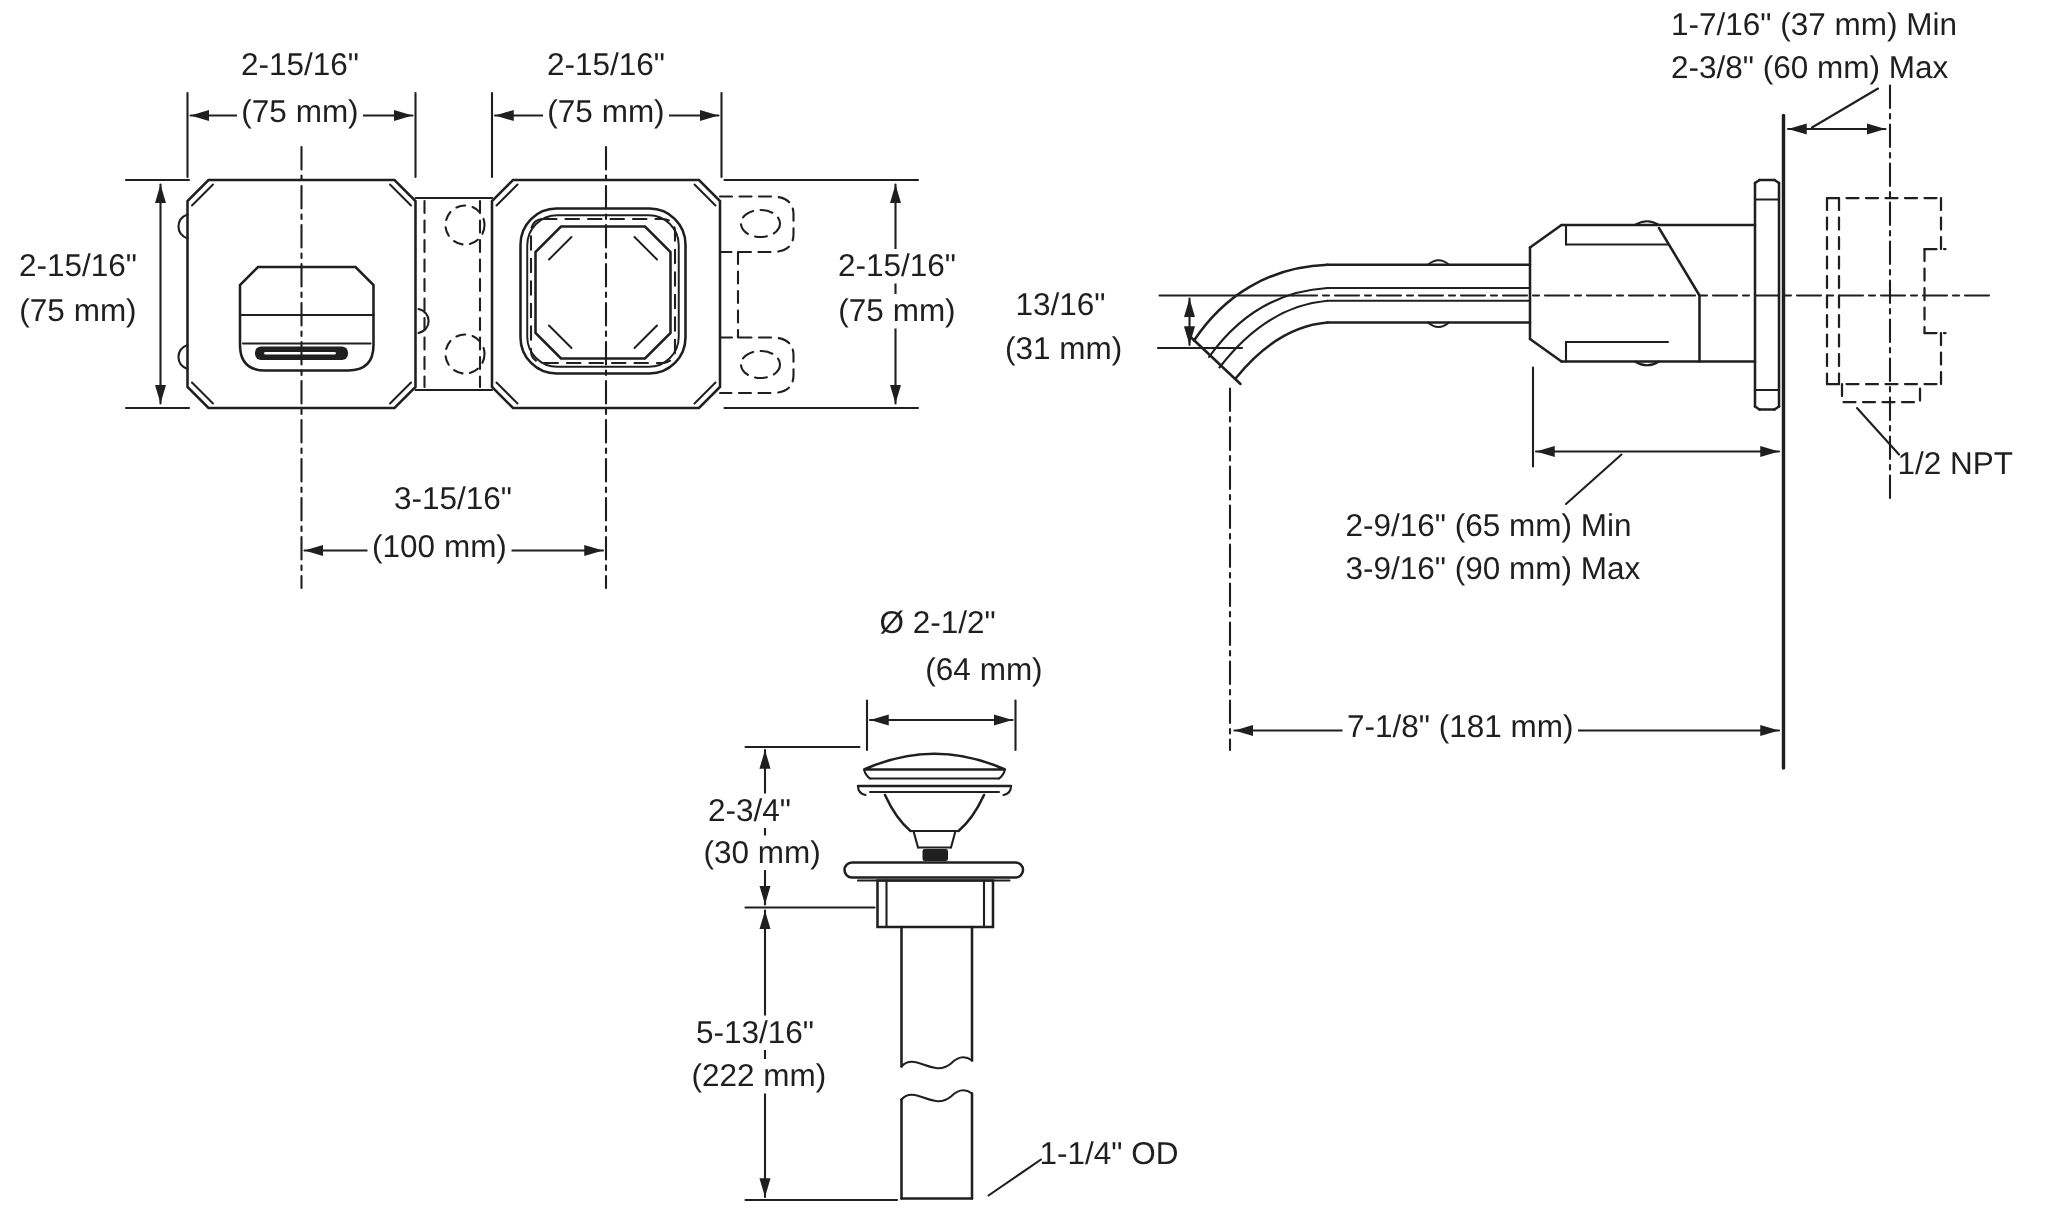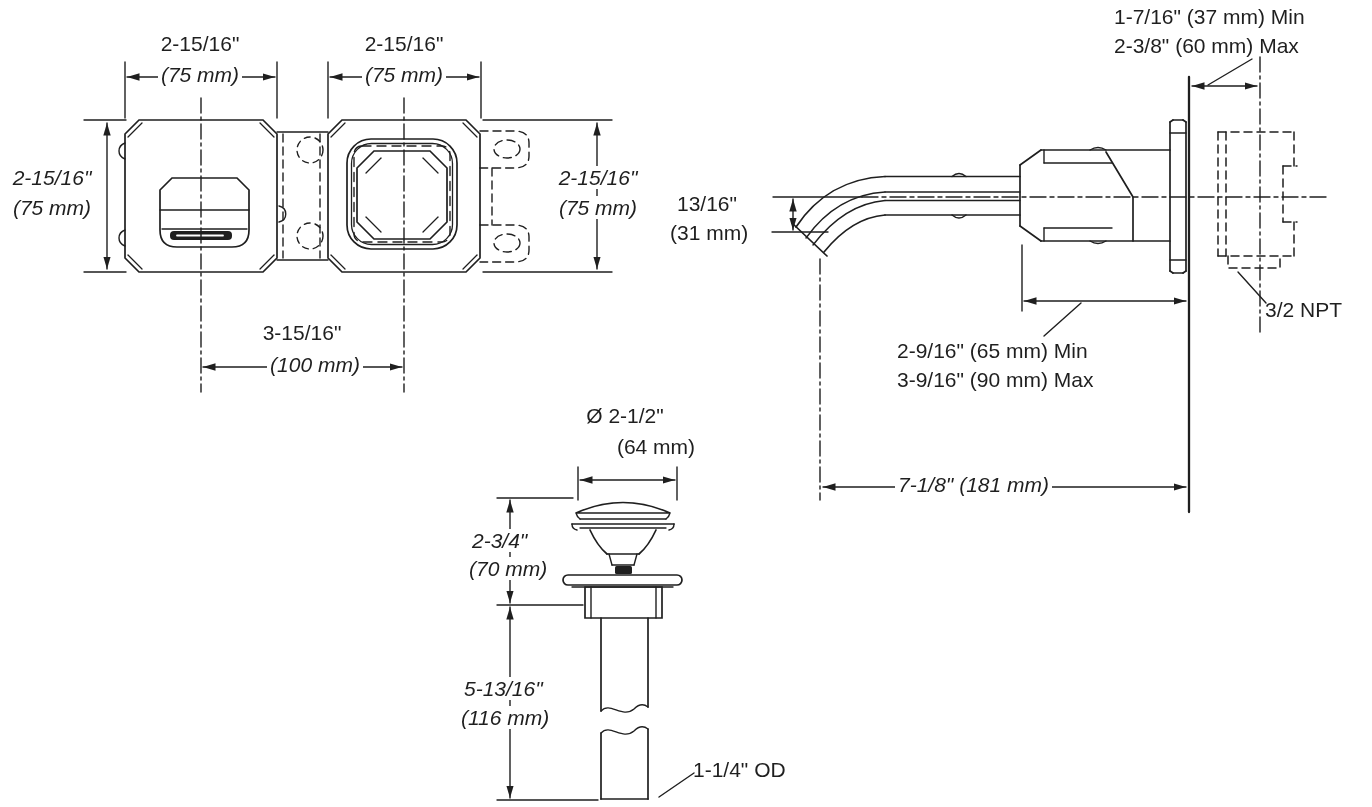--- a/index.html
+++ b/index.html
@@ -1,21 +1,21 @@
 <!DOCTYPE html>
 <html><head>
 <meta charset="utf-8">
 <style>
   html,body{margin:0;padding:0;background:#fff;}
   #stage{position:relative;width:1372px;height:807px;background:#fff;overflow:hidden;
          font-family:"Liberation Sans", sans-serif;color:#1f1f1f;}
   #draw{position:absolute;left:0;top:0;}
   .lbl{position:absolute;font-size:21px;line-height:24px;white-space:nowrap;color:#1f1f1f;}
   .ctr{text-align:center;}
-  .bg{background:#ffffff;padding:0 3px;font-style:italic;}
+  .bg{background:#ffffff;padding:0 3px;}
   svg *{vector-effect:non-scaling-stroke;}
 </style>
 </head>
 <body>
 
 <div id="stage">
 
   <svg id="draw" width="1372" height="807" viewBox="0 0 1372 807" fill="none" stroke="#1f1f1f" stroke-width="1.7" stroke-linecap="round">
     <defs>
       <marker id="arw" markerUnits="userSpaceOnUse" markerWidth="14" markerHeight="10" refX="12.5" refY="5" orient="auto-start-reverse">
@@ -222,39 +222,39 @@
   <div class="lbl ctr" style="left:326px;top:32px;width:156px"><span>2-15/16"</span></div>
   <div class="lbl ctr" style="left:326px;top:63px;width:156px"><span class="bg">(75 mm)</span></div>
 
   <div class="lbl ctr" style="left:0px;top:166px;width:104px"><span class="bg">2-15/16"</span></div>
   <div class="lbl ctr" style="left:0px;top:196px;width:104px"><span class="bg">(75 mm)</span></div>
 
   <div class="lbl ctr" style="left:543px;top:166px;width:110px"><span class="bg">2-15/16"</span></div>
   <div class="lbl ctr" style="left:543px;top:196px;width:110px"><span class="bg">(75 mm)</span></div>
 
   <div class="lbl ctr" style="left:199px;top:321px;width:206px"><span>3-15/16"</span></div>
-  <div class="lbl ctr" style="left:212px;top:353px;width:206px"><span class="bg">(100 mm)</span></div>
+  <div class="lbl ctr" style="left:190px;top:353px;width:206px"><span class="bg">(100 mm)</span></div>
 
   <div class="lbl" style="left:1114px;top:5px"><span>1-7/16" (37 mm) Min</span></div>
   <div class="lbl" style="left:1114px;top:34px"><span>2-3/8" (60 mm) Max</span></div>
 
   <div class="lbl" style="left:677px;top:192px"><span>13/16"</span></div>
   <div class="lbl" style="left:670px;top:221px"><span>(31 mm)</span></div>
 
   <div class="lbl" style="left:897px;top:339px"><span>2-9/16" (65 mm) Min</span></div>
   <div class="lbl" style="left:897px;top:368px"><span>3-9/16" (90 mm) Max</span></div>
 
   <div class="lbl" style="left:895px;top:473px"><span class="bg">7-1/8" (181 mm)</span></div>
 
-  <div class="lbl" style="left:1265px;top:298px"><span>3/2 NPT</span></div>
+  <div class="lbl" style="left:1265px;top:298px"><span>1/2 NPT</span></div>
 
   <div class="lbl ctr" style="left:565px;top:404px;width:120px"><span>Ø 2-1/2"</span></div>
   <div class="lbl ctr" style="left:596px;top:435px;width:120px"><span>(64 mm)</span></div>
 
   <div class="lbl" style="left:469px;top:529px"><span class="bg">2-3/4"</span></div>
-  <div class="lbl" style="left:466px;top:557px"><span class="bg">(70 mm)</span></div>
+  <div class="lbl" style="left:466px;top:557px"><span class="bg">(30 mm)</span></div>
 
   <div class="lbl" style="left:461px;top:677px"><span class="bg">5-13/16"</span></div>
-  <div class="lbl" style="left:458px;top:706px"><span class="bg">(116 mm)</span></div>
+  <div class="lbl" style="left:458px;top:706px"><span class="bg">(222 mm)</span></div>
 
   <div class="lbl" style="left:693px;top:758px"><span>1-1/4" OD</span></div>
 
 </div>
 
 </body></html>

